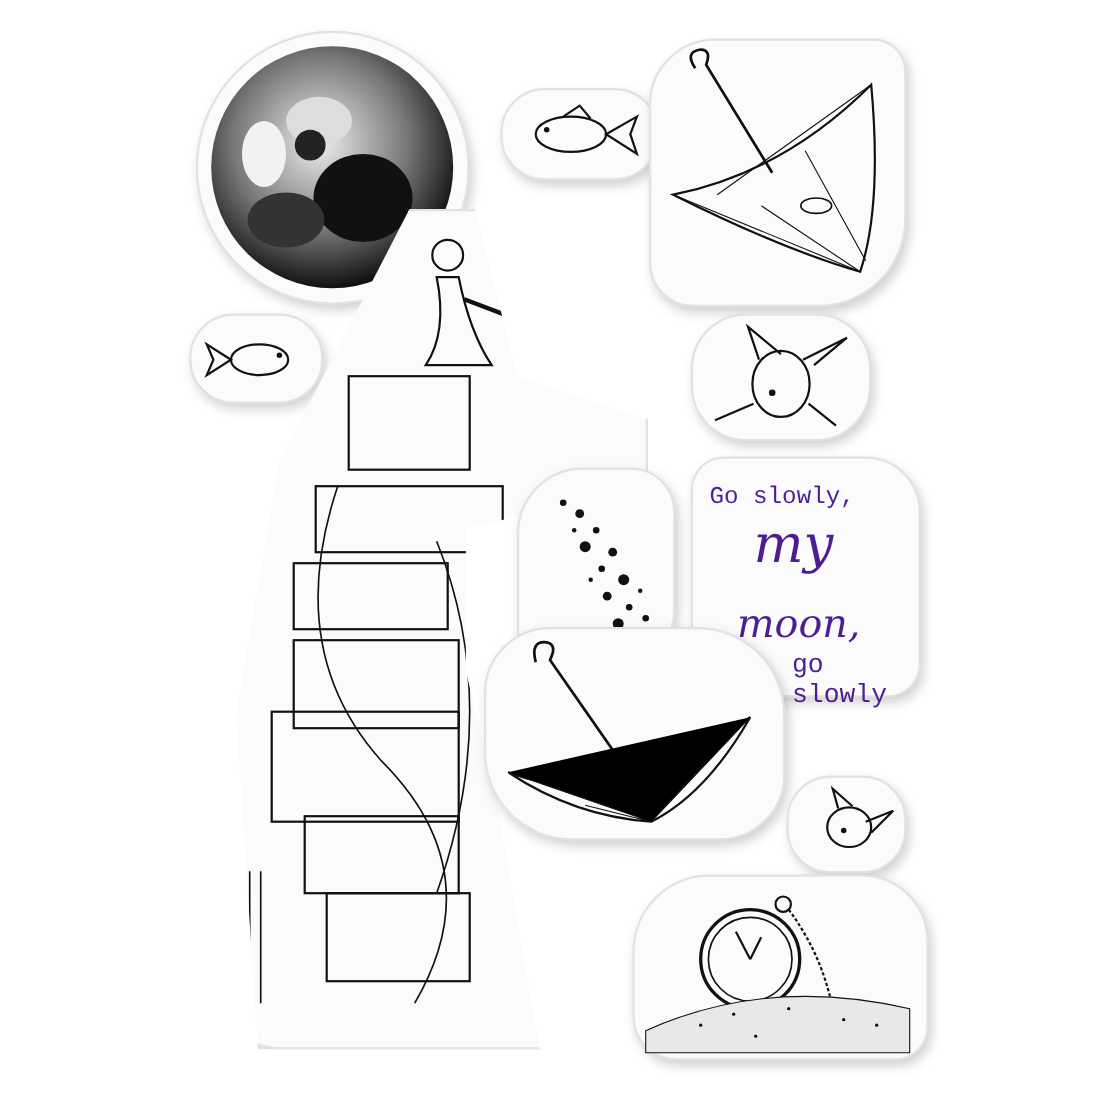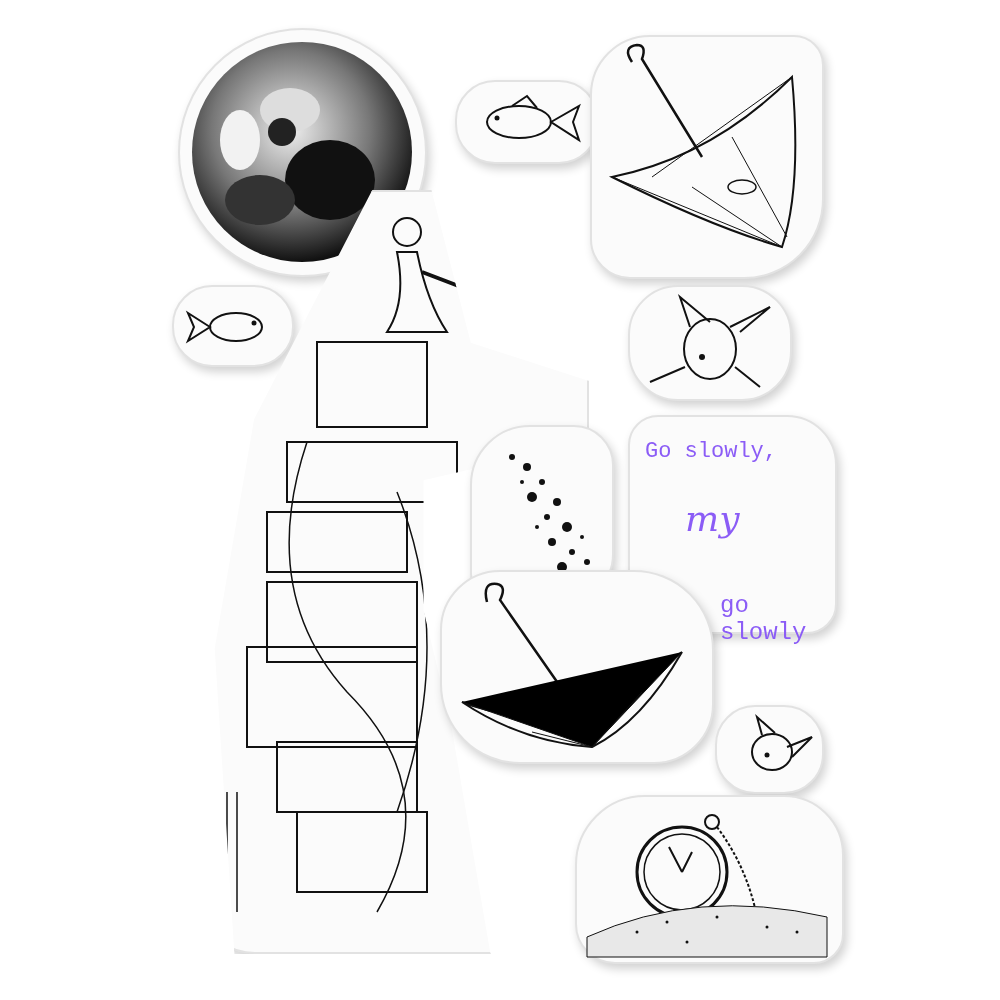--- a/index.html
+++ b/index.html
@@ -1,19 +1,19 @@
 <!DOCTYPE html>
 <html><head>
 <meta charset="utf-8">
 <style>
   html, body { margin:0; padding:0; background:#ffffff; }
   body { width:1000px; height:1000px; position:relative; overflow:hidden; font-family:"DejaVu Serif", serif; }
   .stamp { position:absolute; background:#fbfbfb; border:2px solid #e2e2e2; box-shadow: 3px 5px 10px rgba(0,0,0,0.18); }
   .ink { position:absolute; }
-  .quote { position:absolute; color:#8b5cf6; }
+  .quote { position:absolute; color:#4c1d95; }
   .typew { font-family:"Liberation Mono", monospace; }
   .script { font-family:"DejaVu Serif", serif; font-style:italic; }
 </style>
 </head>
 <body>
 
 <div class="stamp" style="left:178px;top:28px;width:245px;height:245px;border-radius:50%;">
   <svg class="ink" width="245" height="245" style="left:0;top:0">
     <defs>
       <radialGradient id="mg" cx="45%" cy="40%" r="60%">
@@ -102,21 +102,22 @@
         <circle cx="115" cy="135" r="3"></circle>
       <circle cx="50" cy="55" r="2"></circle>
         <circle cx="65" cy="100" r="2"></circle>
         <circle cx="110" cy="110" r="2"></circle>
     </g>
   </svg>
 </div>
 
 <div class="stamp" style="left:628px;top:415px;width:205px;height:215px;border-radius:30px 50px 30px 30px;">
   <div class="quote typew" style="left:15px;top:22px;font-size:22px;">Go slowly,</div>
-  <div class="quote script" style="left:55px;top:50px;font-size:36px;margin-top:31px;">my</div>
+  <div class="quote script" style="left:55px;top:50px;font-size:48px;">my</div>
+  <div class="quote script" style="left:40px;top:130px;font-size:36px;">moon,</div>
   <div class="quote typew" style="left:90px;top:175px;font-size:24px;">go slowly</div>
 </div>
 
 <div class="stamp" style="left:440px;top:570px;width:270px;height:190px;border-radius:60px 80px 60px 80px;">
   <svg class="ink" width="270" height="190" style="left:0;top:0">
     <path d="M45 30 Q40 10 55 12 Q65 14 58 28 L150 160" fill="none" stroke="#111" stroke-width="2.5"></path>
     <path d="M20 130 Q120 170 240 80 Q200 150 150 175 Q80 170 20 130 Z" fill="none" stroke="#111" stroke-width="2"></path>
     <path d="M20 130 L150 175 L240 80 M90 160 L150 175 M200 120 L150 175" stroke="#111" stroke-width="1"></path>
   </svg>
 </div>

